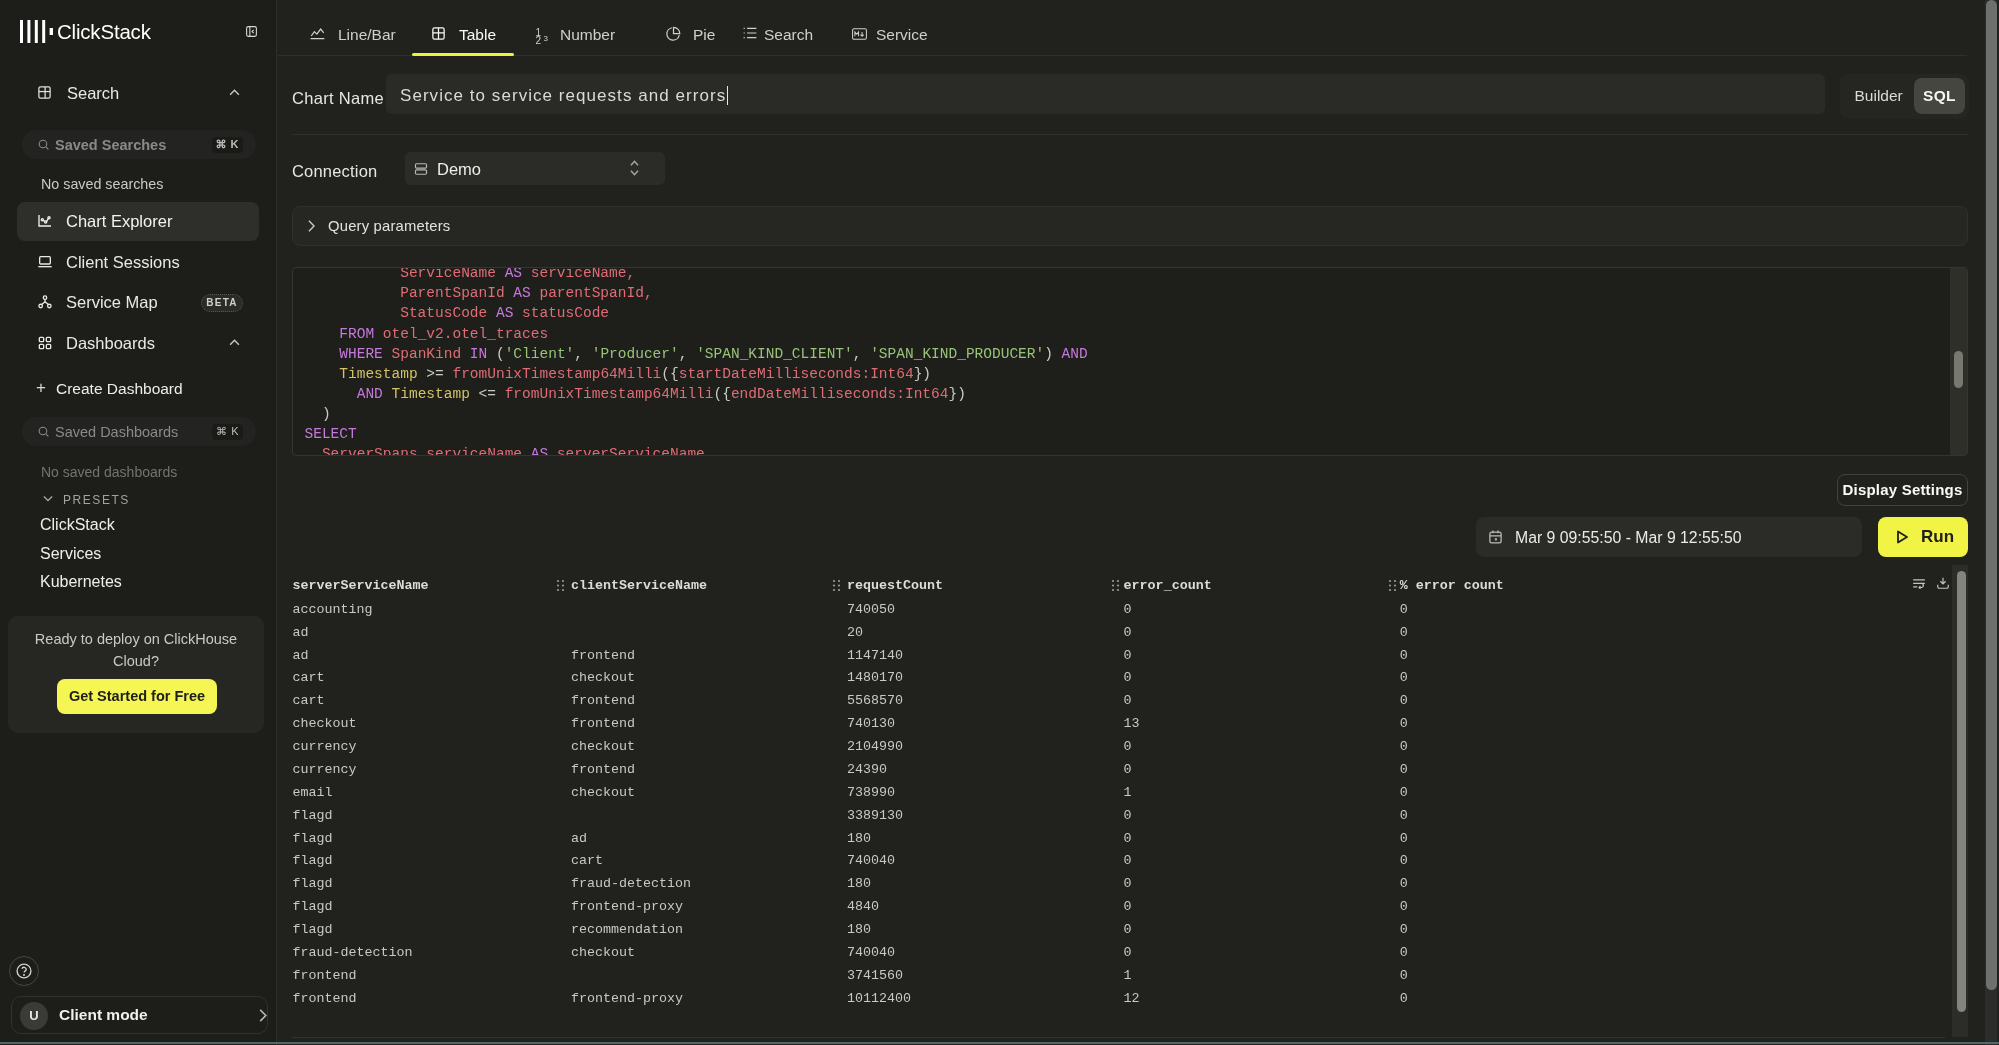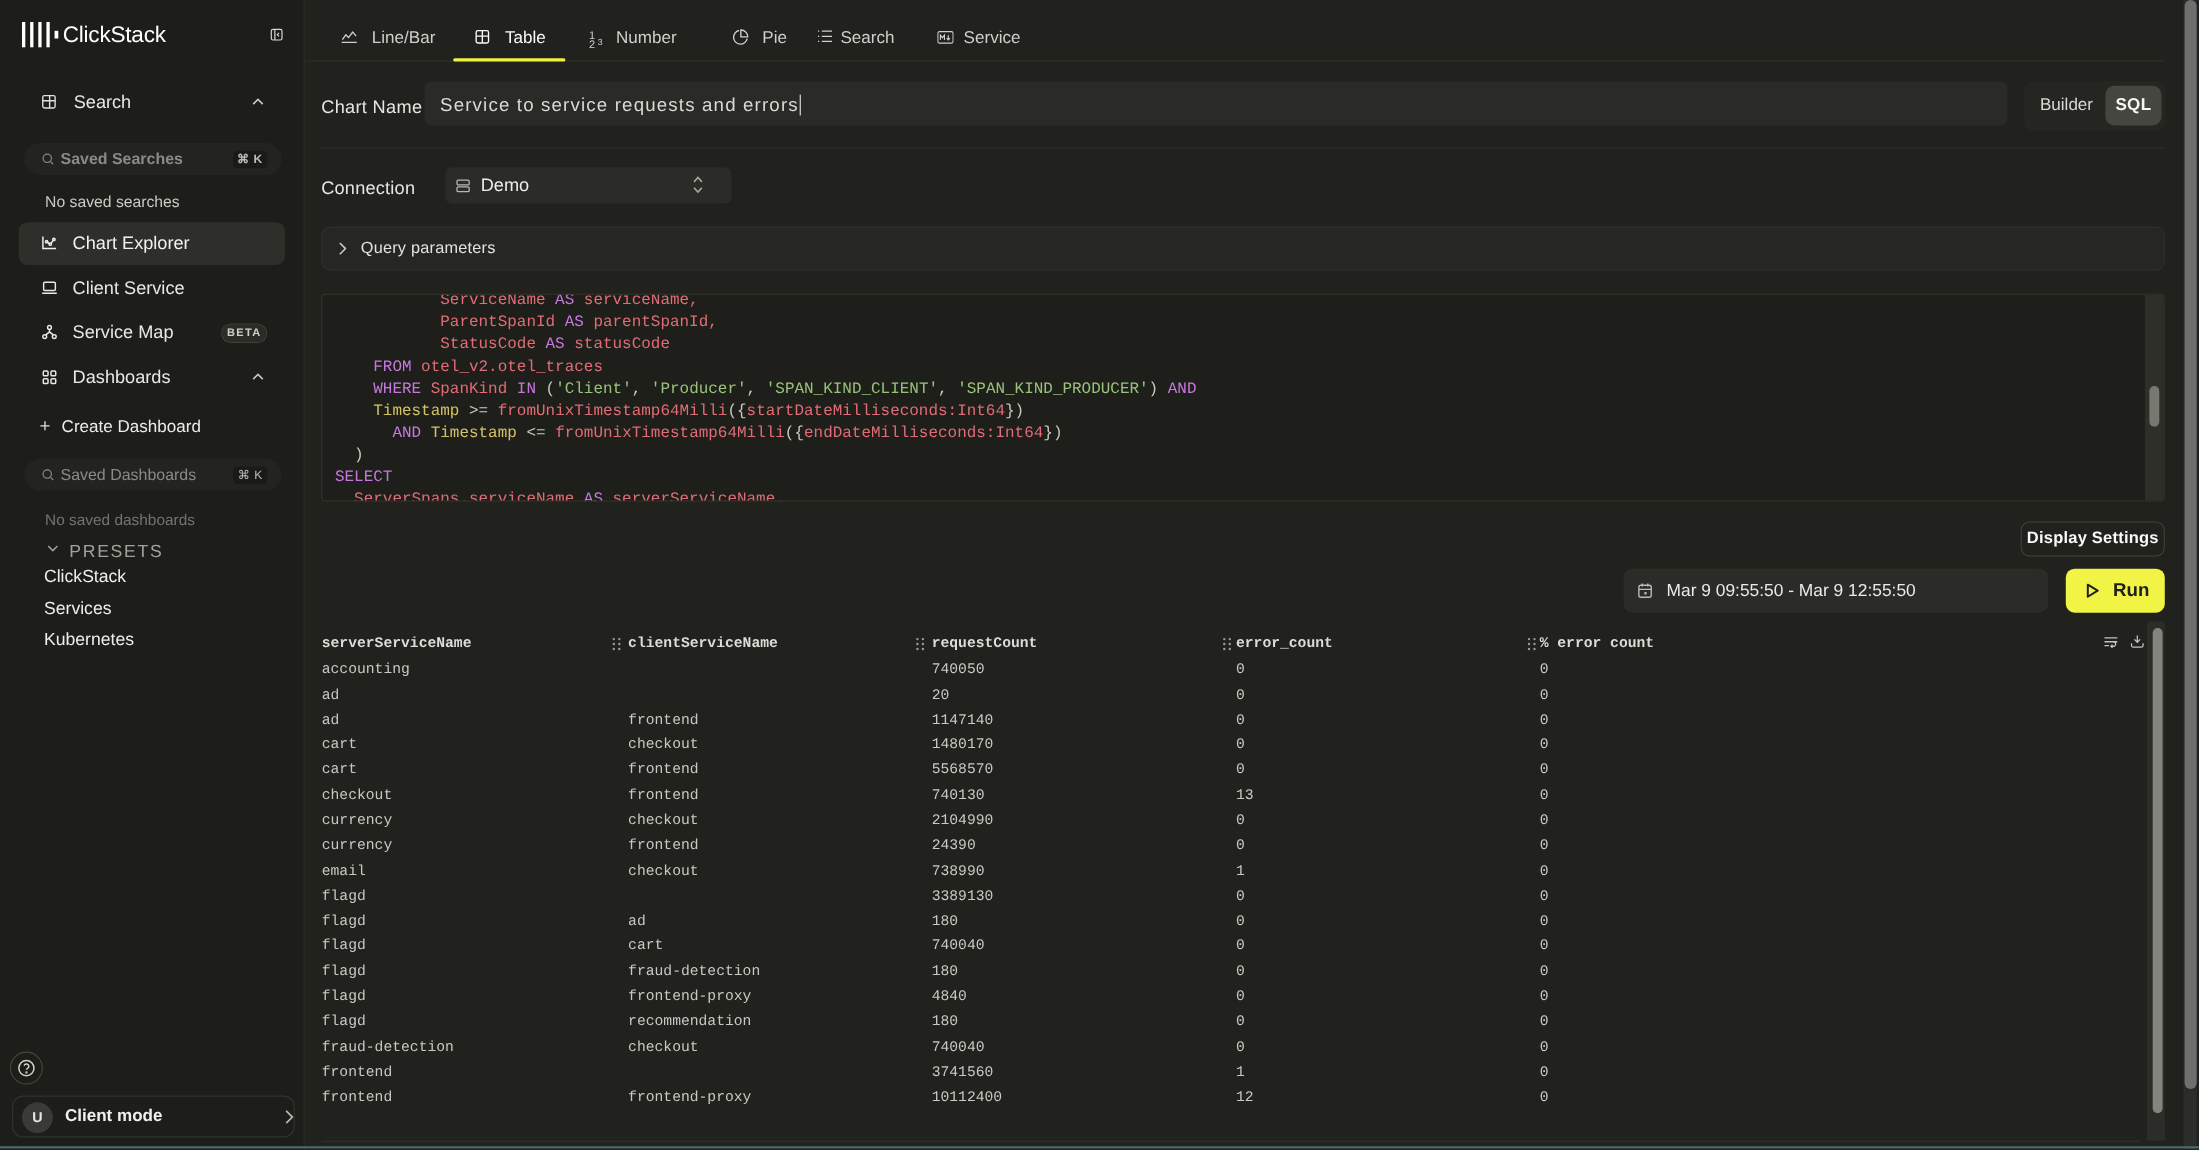--- a/index.html
+++ b/index.html
@@ -65,21 +65,21 @@
       <circle cx="13" cy="13.5" r="1.6"></circle>
       <circle cx="18" cy="7" r="1.6"></circle>
       <path d="M9.4 11l2.4 1.7M14.3 12.4l2.6-4"></path>
     </svg>
   <div class="abs navtxt" style="left:66px;top:212px;color:#f2f2f0;">Chart Explorer</div>
 
   <svg class="abs" style="left:37px;top:254px" width="16" height="16" viewBox="0 0 24 24" fill="none" stroke="#e8e8e5" stroke-width="2">
       <rect x="4" y="4" width="16" height="11" rx="1.5"></rect>
       <path d="M2 19h20"></path>
     </svg>
-  <div class="abs navtxt" style="left:66px;top:253px;">Client Service</div>
+  <div class="abs navtxt" style="left:66px;top:253px;">Client Sessions</div>
 
   <svg class="abs" style="left:37px;top:294px" width="16" height="16" viewBox="0 0 24 24" fill="none" stroke="#e8e8e5" stroke-width="2">
       <circle cx="12" cy="5.5" r="2.6"></circle>
       <circle cx="5.5" cy="18" r="2.6"></circle>
       <circle cx="18.5" cy="18" r="2.6"></circle>
       <path d="M12 8.2v3.3M12 11.5l-5 4.2M12 11.5l5 4.2"></path>
     </svg>
   <div class="abs navtxt" style="left:66px;top:293px;">Service Map</div>
   <div class="abs" style="left:201px;top:294px;width:42px;height:18px;border-radius:9px;background:#2b2c27;border:1px dotted #55564f;color:#cfcfcb;font-size:10px;font-weight:700;letter-spacing:1.2px;text-align:center;line-height:16px;">BETA</div>
 
@@ -103,26 +103,30 @@
         <path d="M21 21l-4.3-4.3"></path>
       </svg>
     <span class="ph">Saved Dashboards</span>
       <span class="kbd">⌘ K</span>
   </div>
   <div class="abs" style="left:41px;top:464px;font-size:14px;color:#737373;">No saved dashboards</div>
 
   <svg class="abs" style="left:43px;top:495px" width="10" height="7" viewBox="0 0 12 8" fill="none" stroke="#a2a29e" stroke-width="1.6">
       <path d="M1 1.5L6 6.5L11 1.5"></path>
     </svg>
-  <div class="abs" style="left:63px;top:492.5px;font-size:16px;color:#a2a29e;letter-spacing:1.55px;">PRESETS</div>
+  <div class="abs" style="left:63px;top:492.5px;font-size:12px;color:#a2a29e;letter-spacing:1.55px;">PRESETS</div>
 
   <div class="abs" style="left:40px;top:516px;font-size:16px;color:#eeeeec;">ClickStack</div>
   <div class="abs" style="left:40px;top:545px;font-size:16px;color:#eeeeec;">Services</div>
   <div class="abs" style="left:40px;top:573px;font-size:16px;color:#eeeeec;">Kubernetes</div>
 
+  <div class="abs" style="left:8px;top:616px;width:256px;height:117px;border-radius:10px;background:#262723;">
+    <div style="margin-top:13px;text-align:center;font-size:14.5px;line-height:21.7px;color:#c9c9c6;">Ready to deploy on ClickHouse<br>Cloud?</div>
+    <div class="abs" style="left:49px;top:63px;width:160px;height:35px;border-radius:8px;background:#f5f654;color:#20211c;font-size:14.5px;font-weight:700;text-align:center;line-height:35px;">Get Started for Free</div>
+  </div>
 
   <div class="abs" style="left:9px;top:956px;width:30px;height:30px;border-radius:50%;border:1px solid #464741;"></div>
   <svg class="abs" style="left:15px;top:962px" width="18" height="18" viewBox="0 0 24 24" fill="none" stroke="#d2d2ce" stroke-width="1.8">
       <circle cx="12" cy="12" r="9.2"></circle>
       <path d="M9.2 9a3 3 0 0 1 5.8 1c0 2-2.9 2.3-2.9 4"></path>
       <circle cx="12" cy="17.3" r="0.5" fill="#d2d2ce"></circle>
     </svg>
   <div class="abs" style="left:11px;top:996px;width:257px;height:38px;border-radius:10px;border:1px solid #32332e;background:#1d1e1a;">
     <div class="abs" style="left:8px;top:4.5px;width:28px;height:28px;border-radius:50%;background:#3a3b36;color:#e8e8e6;font-size:13px;font-weight:700;text-align:center;line-height:28px;">U</div>
     <div class="abs" style="left:47px;top:9px;font-size:15.5px;font-weight:700;color:#f0f0ee;">Client mode</div>

